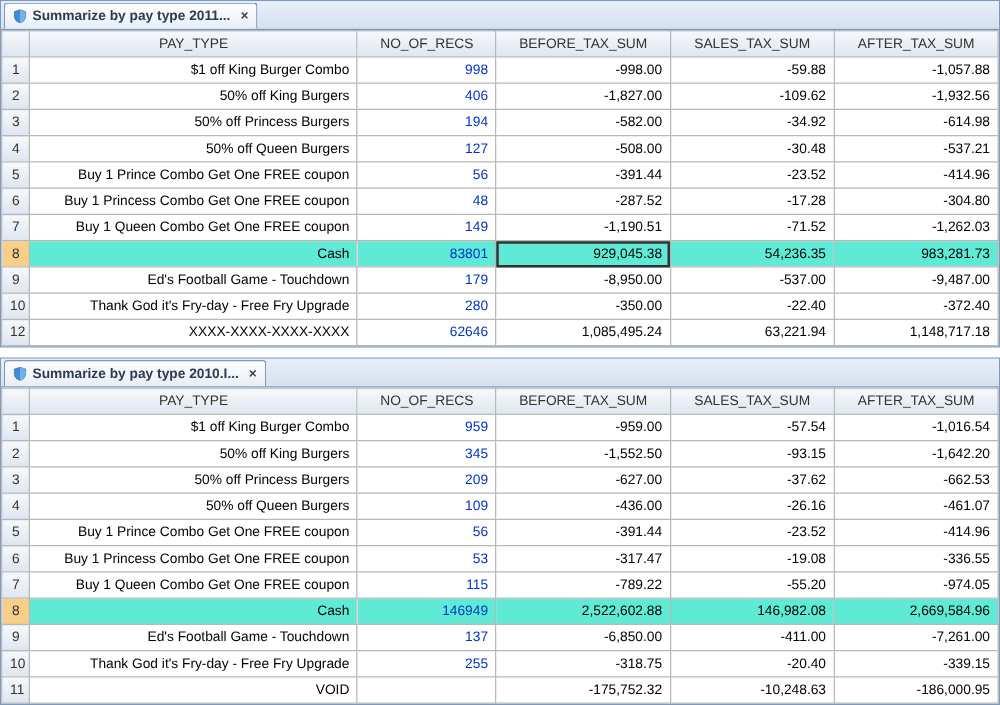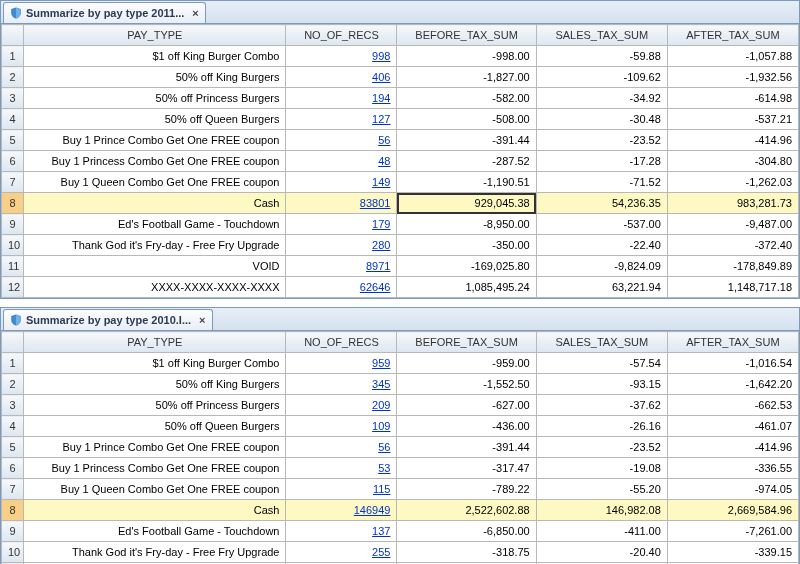--- a/index.html
+++ b/index.html
@@ -77,24 +77,24 @@
     color: #333;
   }
   .col-rownum { width: 22px; }
   .col-pay   { width: 260px; }
   .col-recs  { width: 110px; }
   .col-bt    { width: 138px; }
   .col-st    { width: 130px; }
   .col-at    { width: 130px; }
   .grid td.pay { text-align: right; font-size: 11px; }
   .grid td.recs { text-align: right; }
-  .grid td.recs a { color: #0033cc; text-decoration: underline; cursor: pointer; }
+  .grid td.recs a { color: #0033cc; cursor: pointer; }
   .grid td.num { text-align: right; }
   .grid tr.selected td {
-    background: #fef9c3;
+    background: #5eead4;
   }
   .grid tr.selected td.pay { font-weight: normal; }
   .grid tr.selected td.rownum { background: #f8cf87; }
   .grid td.active-cell {
     outline: 2px solid #333;
     outline-offset: -2px;
     background: #fde3b8;
     margin-left: 34px;
   }
 </style>
@@ -209,28 +209,20 @@
           </tr>
           <tr>
             <td class="rownum">10</td>
             <td class="pay">Thank God it's Fry-day - Free Fry Upgrade</td>
             <td class="recs"><a>280</a></td>
             <td class="num">-350.00</td>
             <td class="num">-22.40</td>
             <td class="num">-372.40</td>
           </tr>
           <tr>
-            <td class="rownum">11</td>
-            <td class="pay">VOID</td>
-            <td class="recs"><a>8971</a></td>
-            <td class="num">-169,025.80</td>
-            <td class="num">-9,824.09</td>
-            <td class="num">-178,849.89</td>
-          </tr>
-          <tr>
             <td class="rownum">12</td>
             <td class="pay">XXXX-XXXX-XXXX-XXXX</td>
             <td class="recs"><a>62646</a></td>
             <td class="num">1,085,495.24</td>
             <td class="num">63,221.94</td>
             <td class="num">1,148,717.18</td>
           </tr>
         </tbody>
       </table>
     </div>

